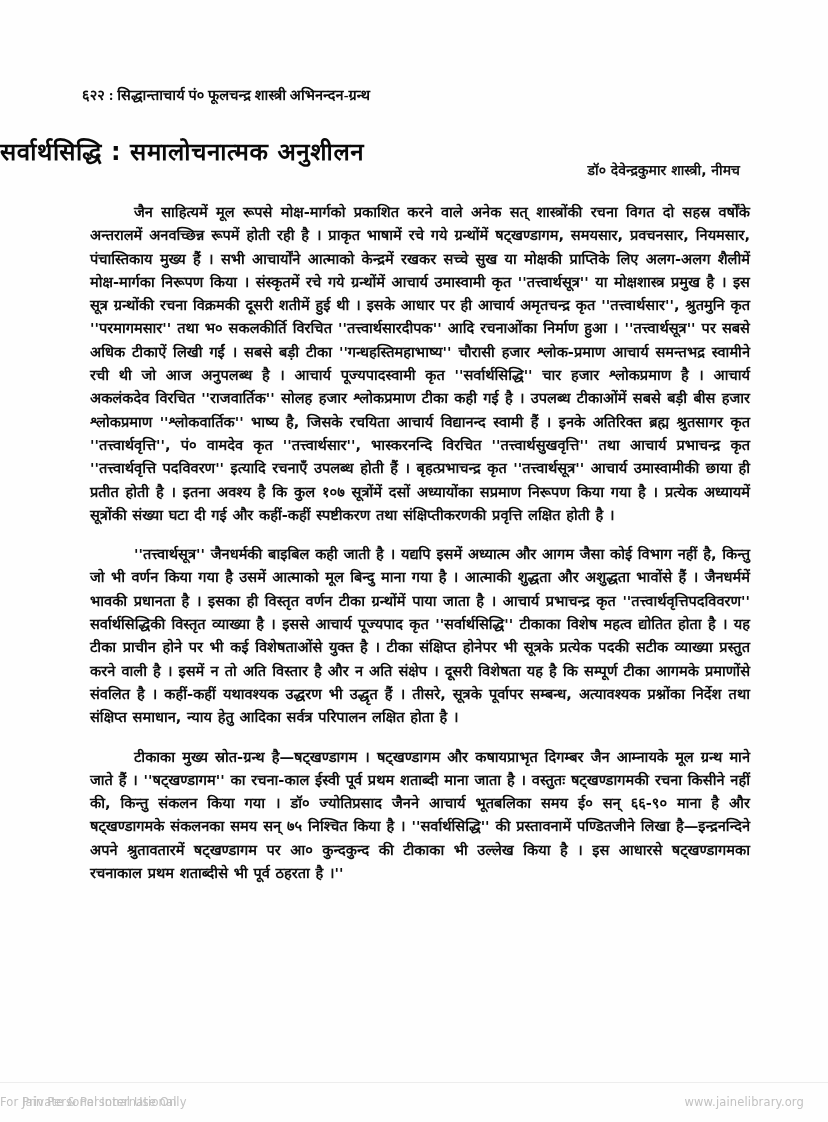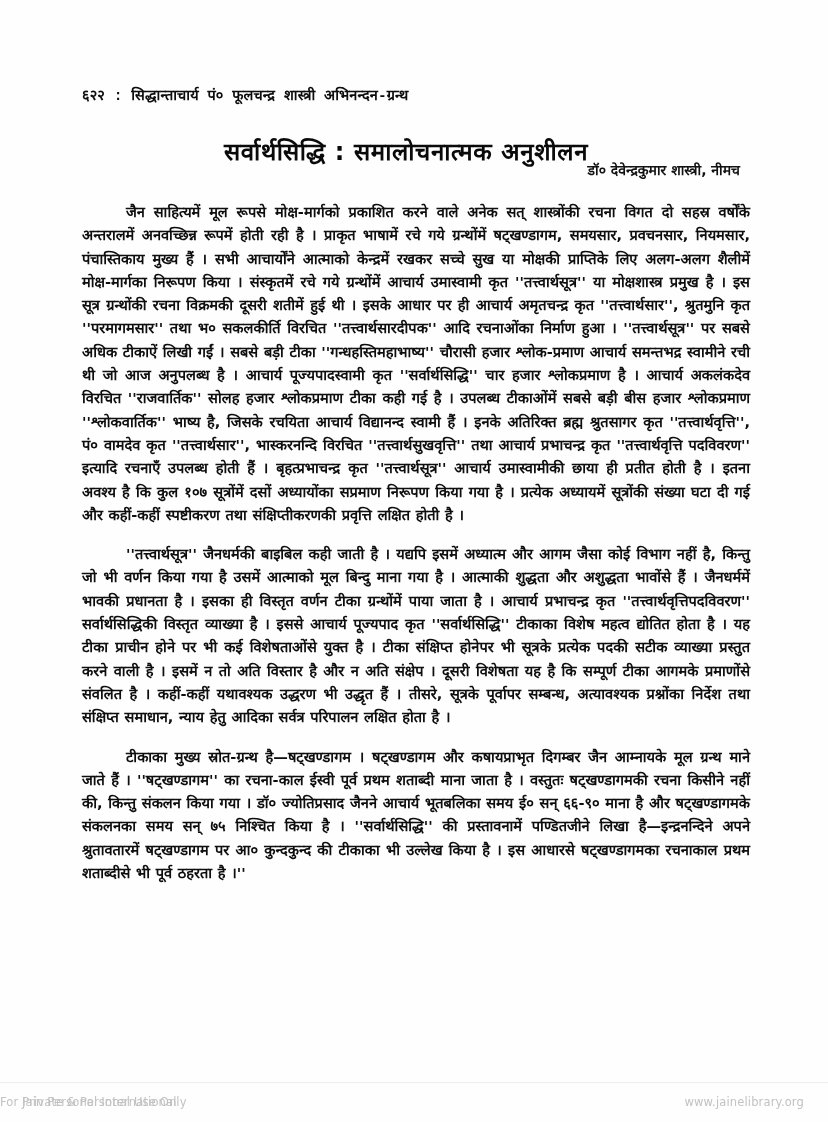--- a/index.html
+++ b/index.html
@@ -21,35 +21,35 @@
     inset: 0;
     background: #fefefe;
   }
 
   
   .running-header {
     position: absolute;
     left: 82px;
     top: 84px;
     width: 670px;
-    font-family: Liberation Mono, monospace;
+    font-family: Liberation Serif, serif;
     font-size: 14.5px;
     font-weight: 700;
     letter-spacing: 0.1px;
     color: #0d0d0d;
     white-space: nowrap;
   }
 
   
   .article-title {
     position: absolute;
     left: 0;
     right: 16px;
     top: 118px;
-    text-align: center;
+    text-align: left;
     font-family: "DejaVu Sans", sans-serif;
     font-size: 24px;
     font-weight: 700;
     letter-spacing: 0.6px;
     color: #0a0a0a;
   }
 
   
   .byline {
     position: absolute;
@@ -71,21 +71,21 @@
   }
 
   .para {
     font-family: "DejaVu Sans", sans-serif;
     font-size: 14.6px;
     font-weight: 600;
     line-height: 23.3px;
     text-align: justify;
     text-justify: inter-word;
     color: #0e0e0e;
-    margin: 0 0 16px 0;
+    margin: 0 0 16px 8px;
     text-indent: 44px;
     word-spacing: 0.6px;
     hyphens: none;
   }
   .para:last-child { margin-bottom: 0; }
 
   
   .footer-rule {
     position: absolute;
     left: 0;

